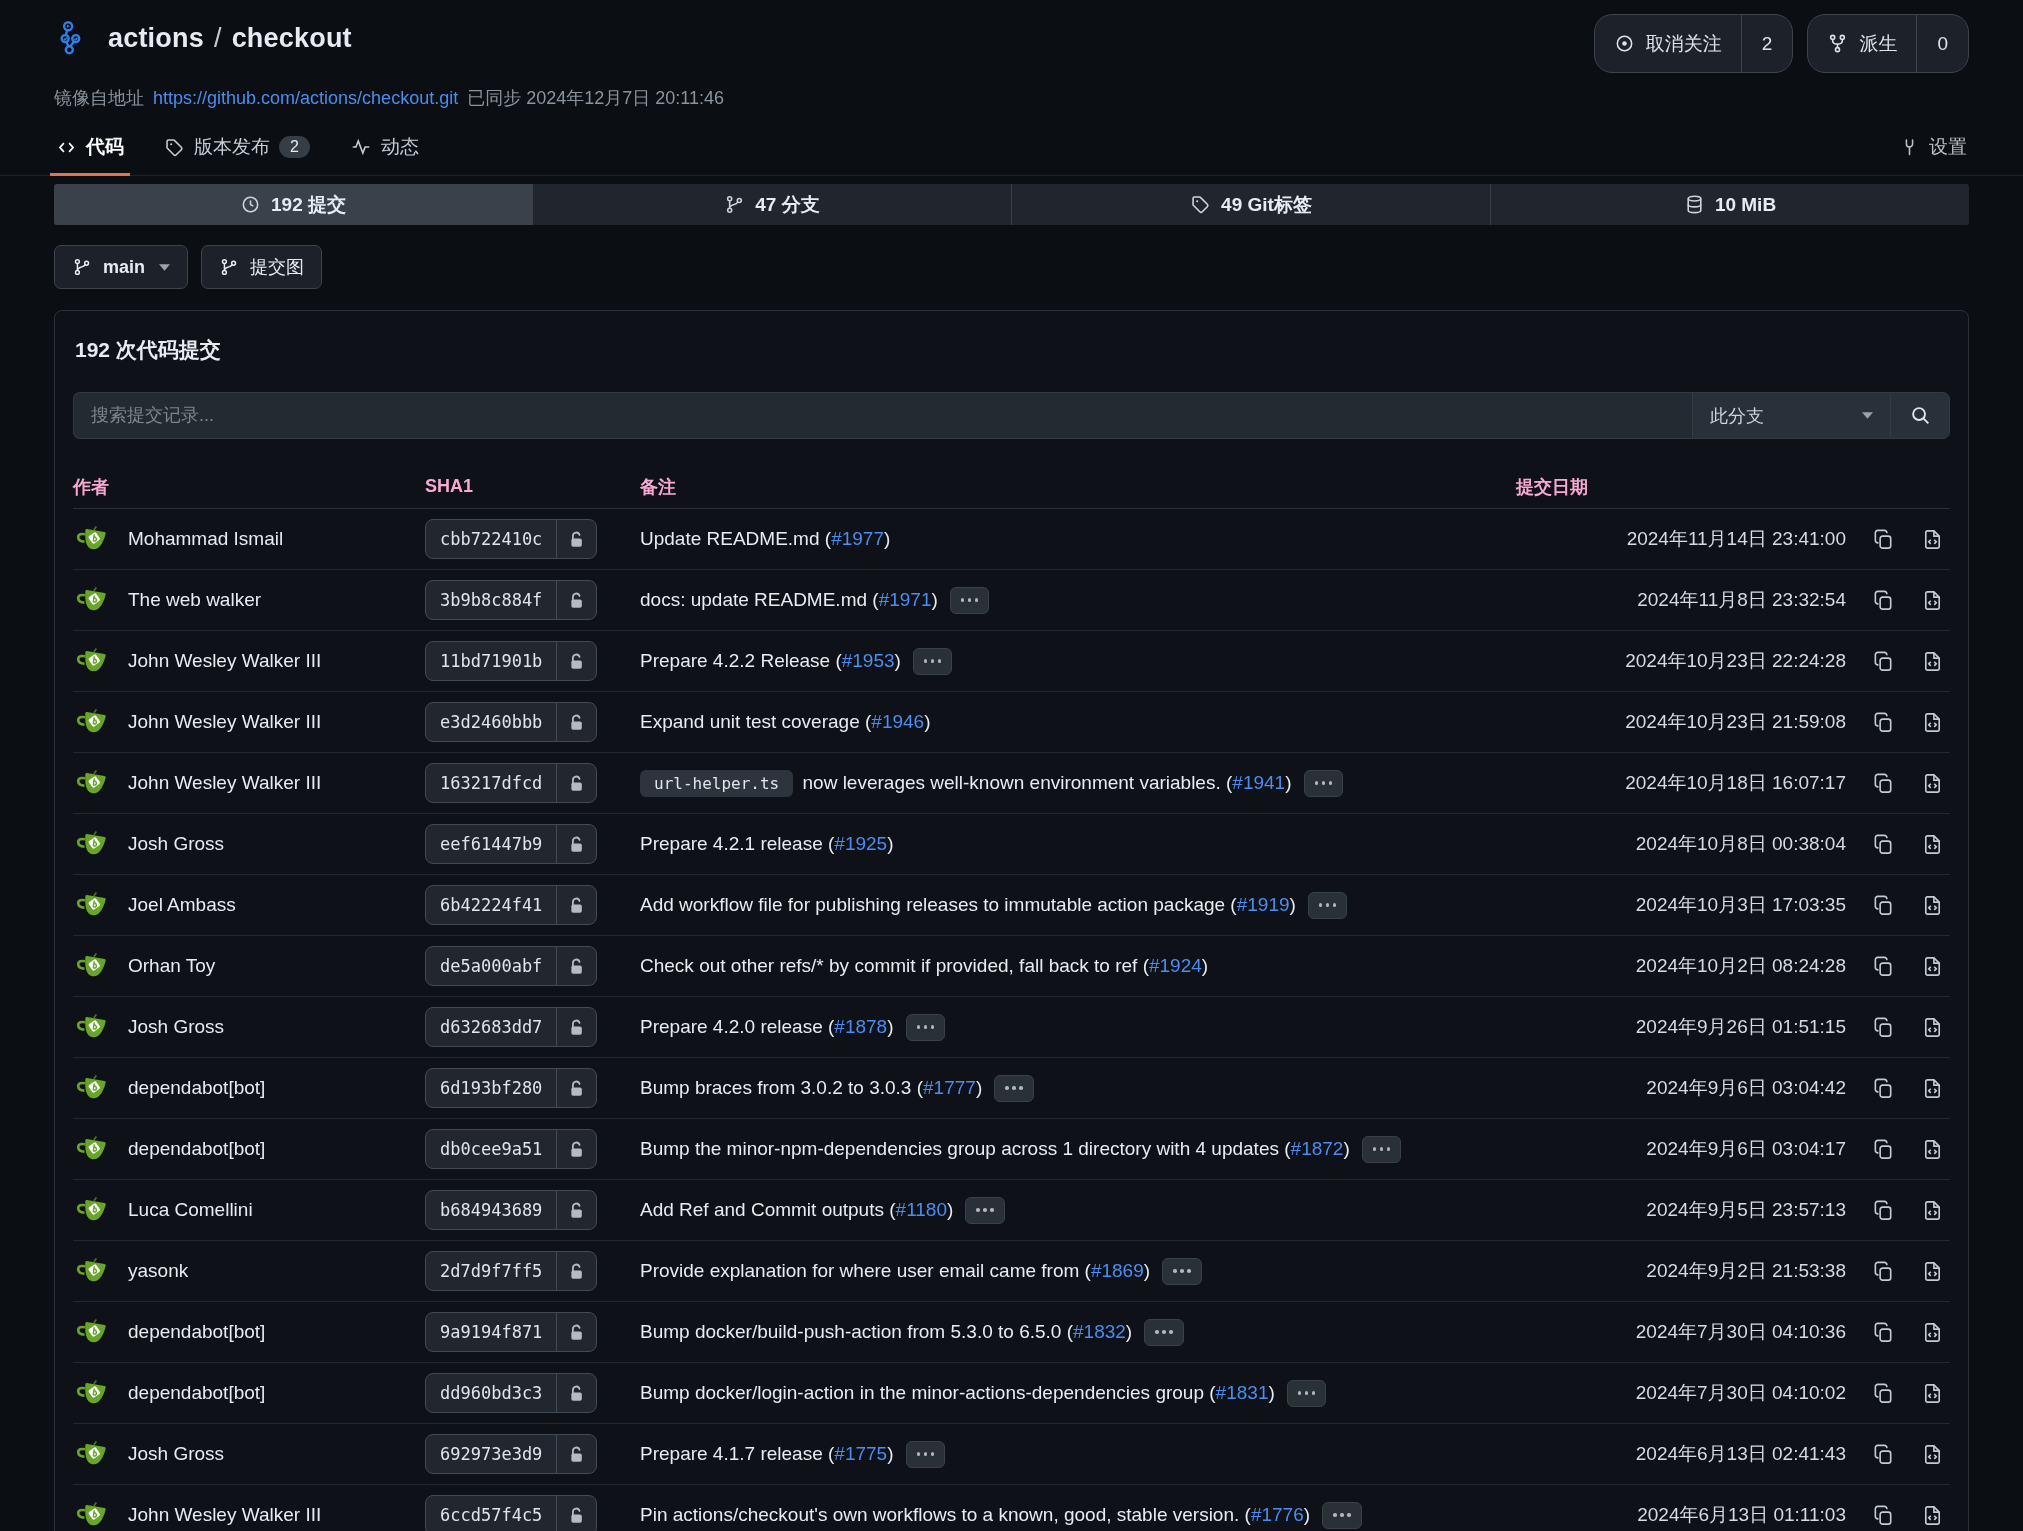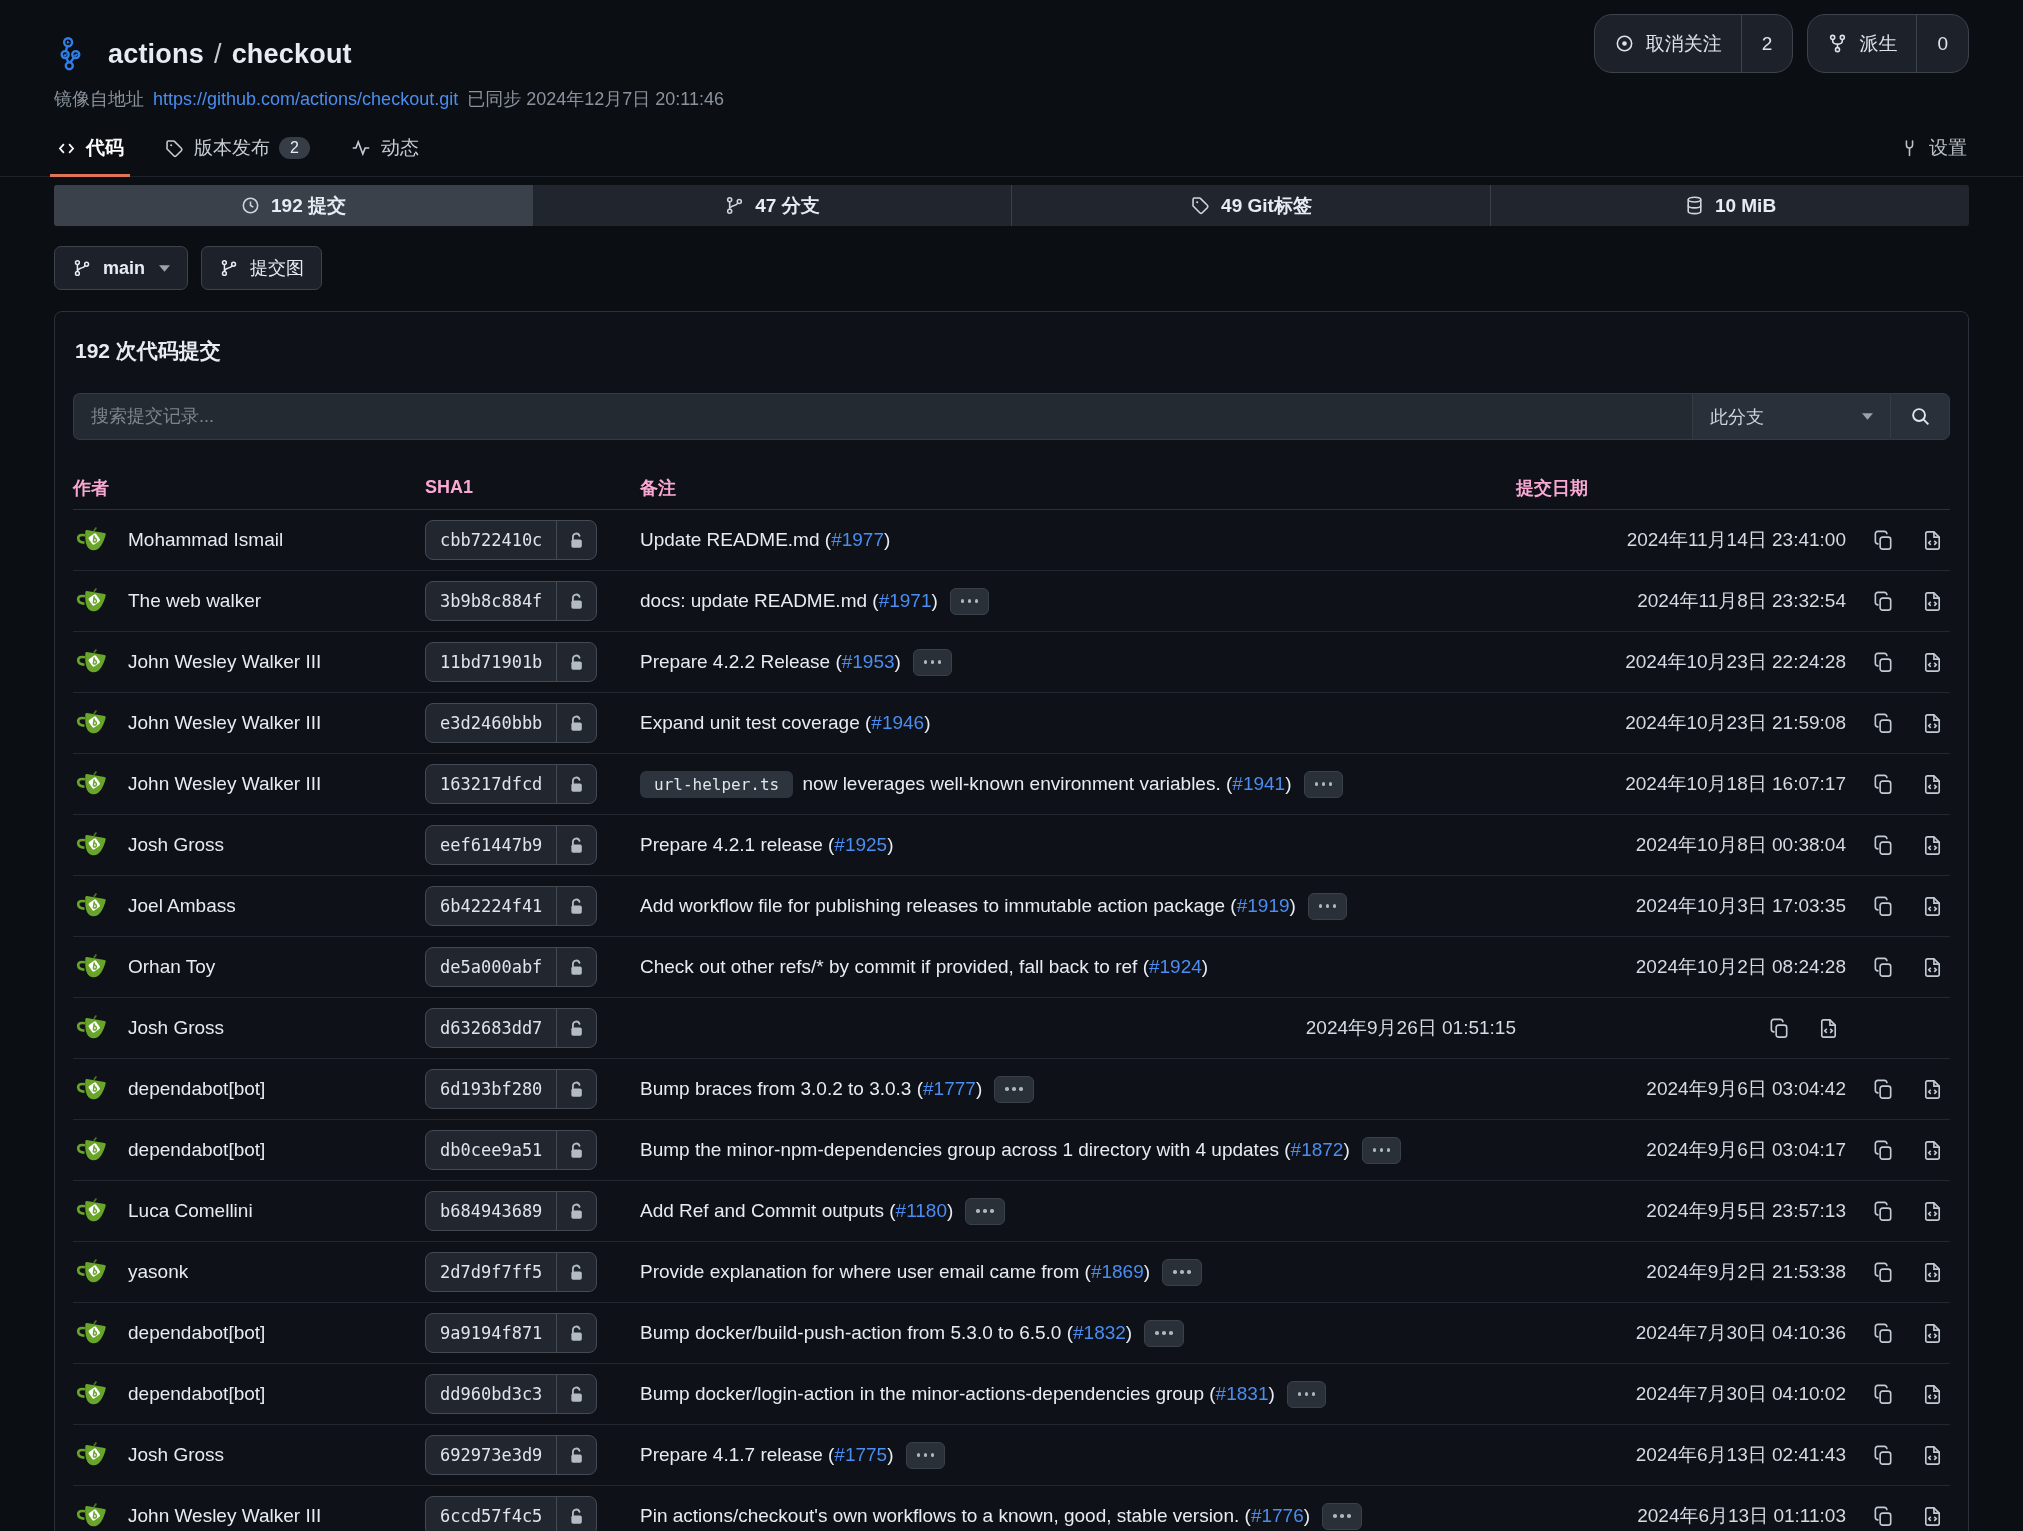--- a/index.html
+++ b/index.html
@@ -12,21 +12,21 @@
   }
   *{box-sizing:border-box;margin:0;padding:0}
   html,body{background:var(--bg);}
   body{width:2023px;height:1531px;overflow:hidden;
        font-family:"Liberation Sans","DejaVu Sans",sans-serif;color:var(--text);}
   svg{display:block;flex:none}
   a{text-decoration:none;color:inherit;cursor:pointer}
 
   
   .header-row{display:flex;justify-content:space-between;align-items:flex-start;padding:14px 54px 0}
-  .title-wrap{display:flex;align-items:center;gap:14px;margin-top:20px}
+  .title-wrap{display:flex;align-items:center;gap:14px;margin-top:4px}
   .repo-title{font-size:27px;font-weight:700;letter-spacing:.2px}
   .repo-title .sep{margin:0 10px;font-weight:400;color:var(--dim)}
   .hdr-actions{display:flex;gap:14px}
   .btn-group{display:flex;align-items:stretch;height:59px;background:var(--btn-bg);
              border:1px solid var(--btn-border);border-radius:18px;overflow:hidden}
   .btn-main{display:flex;align-items:center;gap:11px;padding:0 19px;font-size:19px;color:#dde3ea;cursor:pointer}
   .btn-count{display:flex;align-items:center;padding:0 20px;border-left:1px solid var(--btn-border);font-size:19px;color:#dde3ea;cursor:pointer}
   .mirror-line{padding:13px 54px 0;font-size:18px;color:var(--muted);display:flex;gap:9px;align-items:center}
   .mirror-line a{color:var(--link)}
 
@@ -731,20 +731,28 @@
       <span class="sha-pill">
                 <span class="sha-text">d632683dd7</span>
                 <span class="sha-lock">
                   <svg width="19" height="19" viewBox="0 0 20 20">
                     <path d="M6.2 9V6.3a3.6 3.6 0 0 1 7-1.2" fill="none" stroke="currentColor" stroke-width="1.9" stroke-linecap="round"></path>
                     <rect x="4.6" y="9" width="11" height="8.6" rx="1.9" fill="currentColor"></rect>
                   </svg>
                 </span>
               </span>
     </div>
+    <div class="cell-msg">
+              <span class="msg-line"><a class="msg-text">Prepare 4.2.0 release (</a><a class="issue-link">#1878</a><a class="msg-text msg-after">)</a></span>
+              <span class="ellipsis-btn">
+                <i></i>
+                <i></i>
+                <i></i>
+              </span>
+            </div>
     <div class="cell-date">2024年9月26日 01:51:15</div>
     <div class="cell-icons">
       <span class="icon-btn">
         <svg width="23" height="23" viewBox="0 0 24 24" fill="none" stroke="currentColor" stroke-width="1.7">
                   <rect x="8.5" y="8.5" width="11" height="12.5" rx="2.5"></rect>
                   <path d="M15.5 5.6V5a2.5 2.5 0 0 0-2.5-2.5H6A2.5 2.5 0 0 0 3.5 5v8A2.5 2.5 0 0 0 6 15.5h.8"></path>
                 </svg>
       </span>
       <span class="icon-btn">
         <svg width="23" height="23" viewBox="0 0 24 24" fill="none" stroke="currentColor" stroke-width="1.7">

